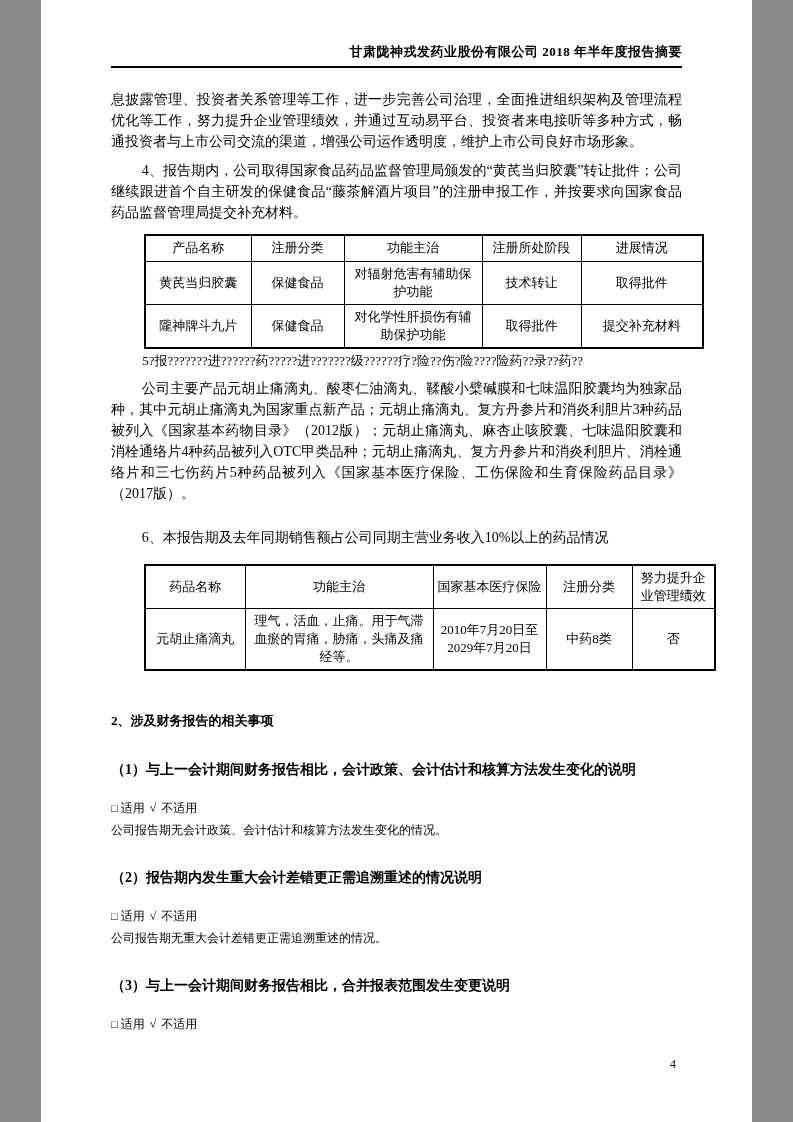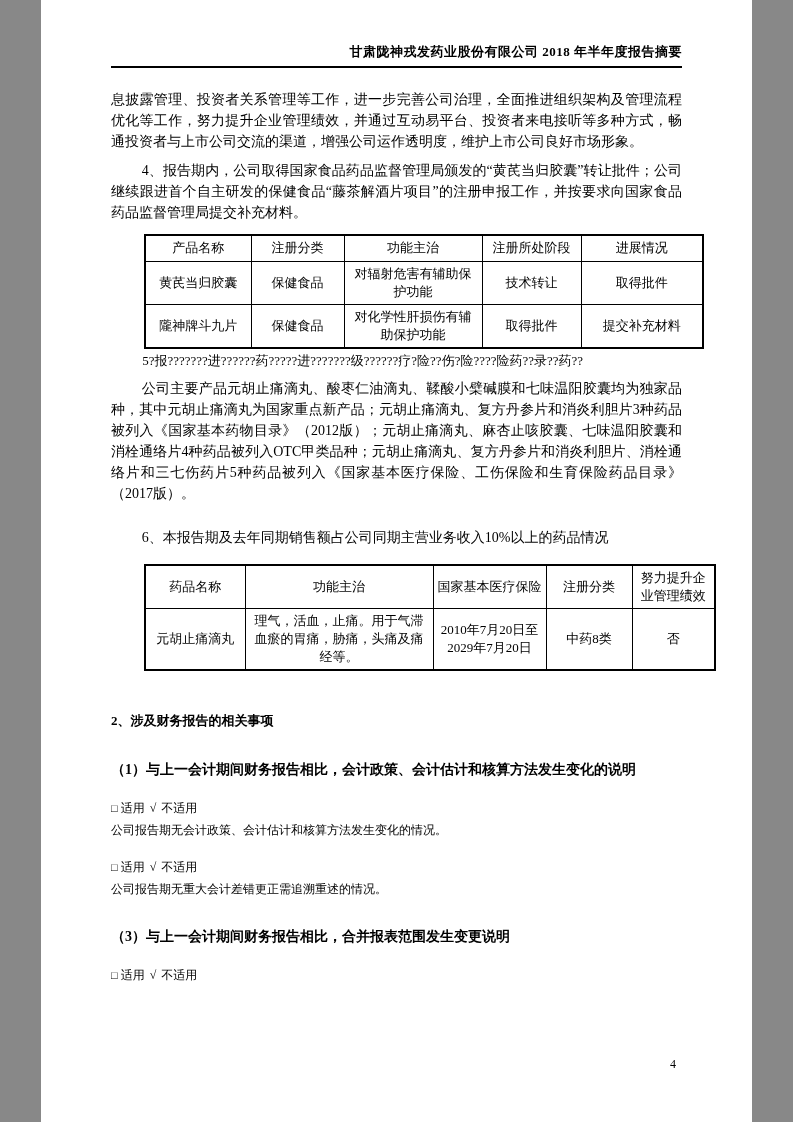--- a/index.html
+++ b/index.html
@@ -175,20 +175,21 @@
 
     <div class="sub-title">（1）与上一会计期间财务报告相比，会计政策、会计估计和核算方法发生变化的说明</div>
     <div class="apply-line">
       <span class="box">□</span>
       <span>适用</span>
       <span class="check">√</span>
       <span>不适用</span>
     </div>
     <div class="note-line">公司报告期无会计政策、会计估计和核算方法发生变化的情况。</div>
 
+    <div class="sub-title">（2）报告期内发生重大会计差错更正需追溯重述的情况说明</div>
     <div class="apply-line">
       <span class="box">□</span>
       <span>适用</span>
       <span class="check">√</span>
       <span>不适用</span>
     </div>
     <div class="note-line">公司报告期无重大会计差错更正需追溯重述的情况。</div>
 
     <div class="sub-title">（3）与上一会计期间财务报告相比，合并报表范围发生变更说明</div>
     <div class="apply-line">

